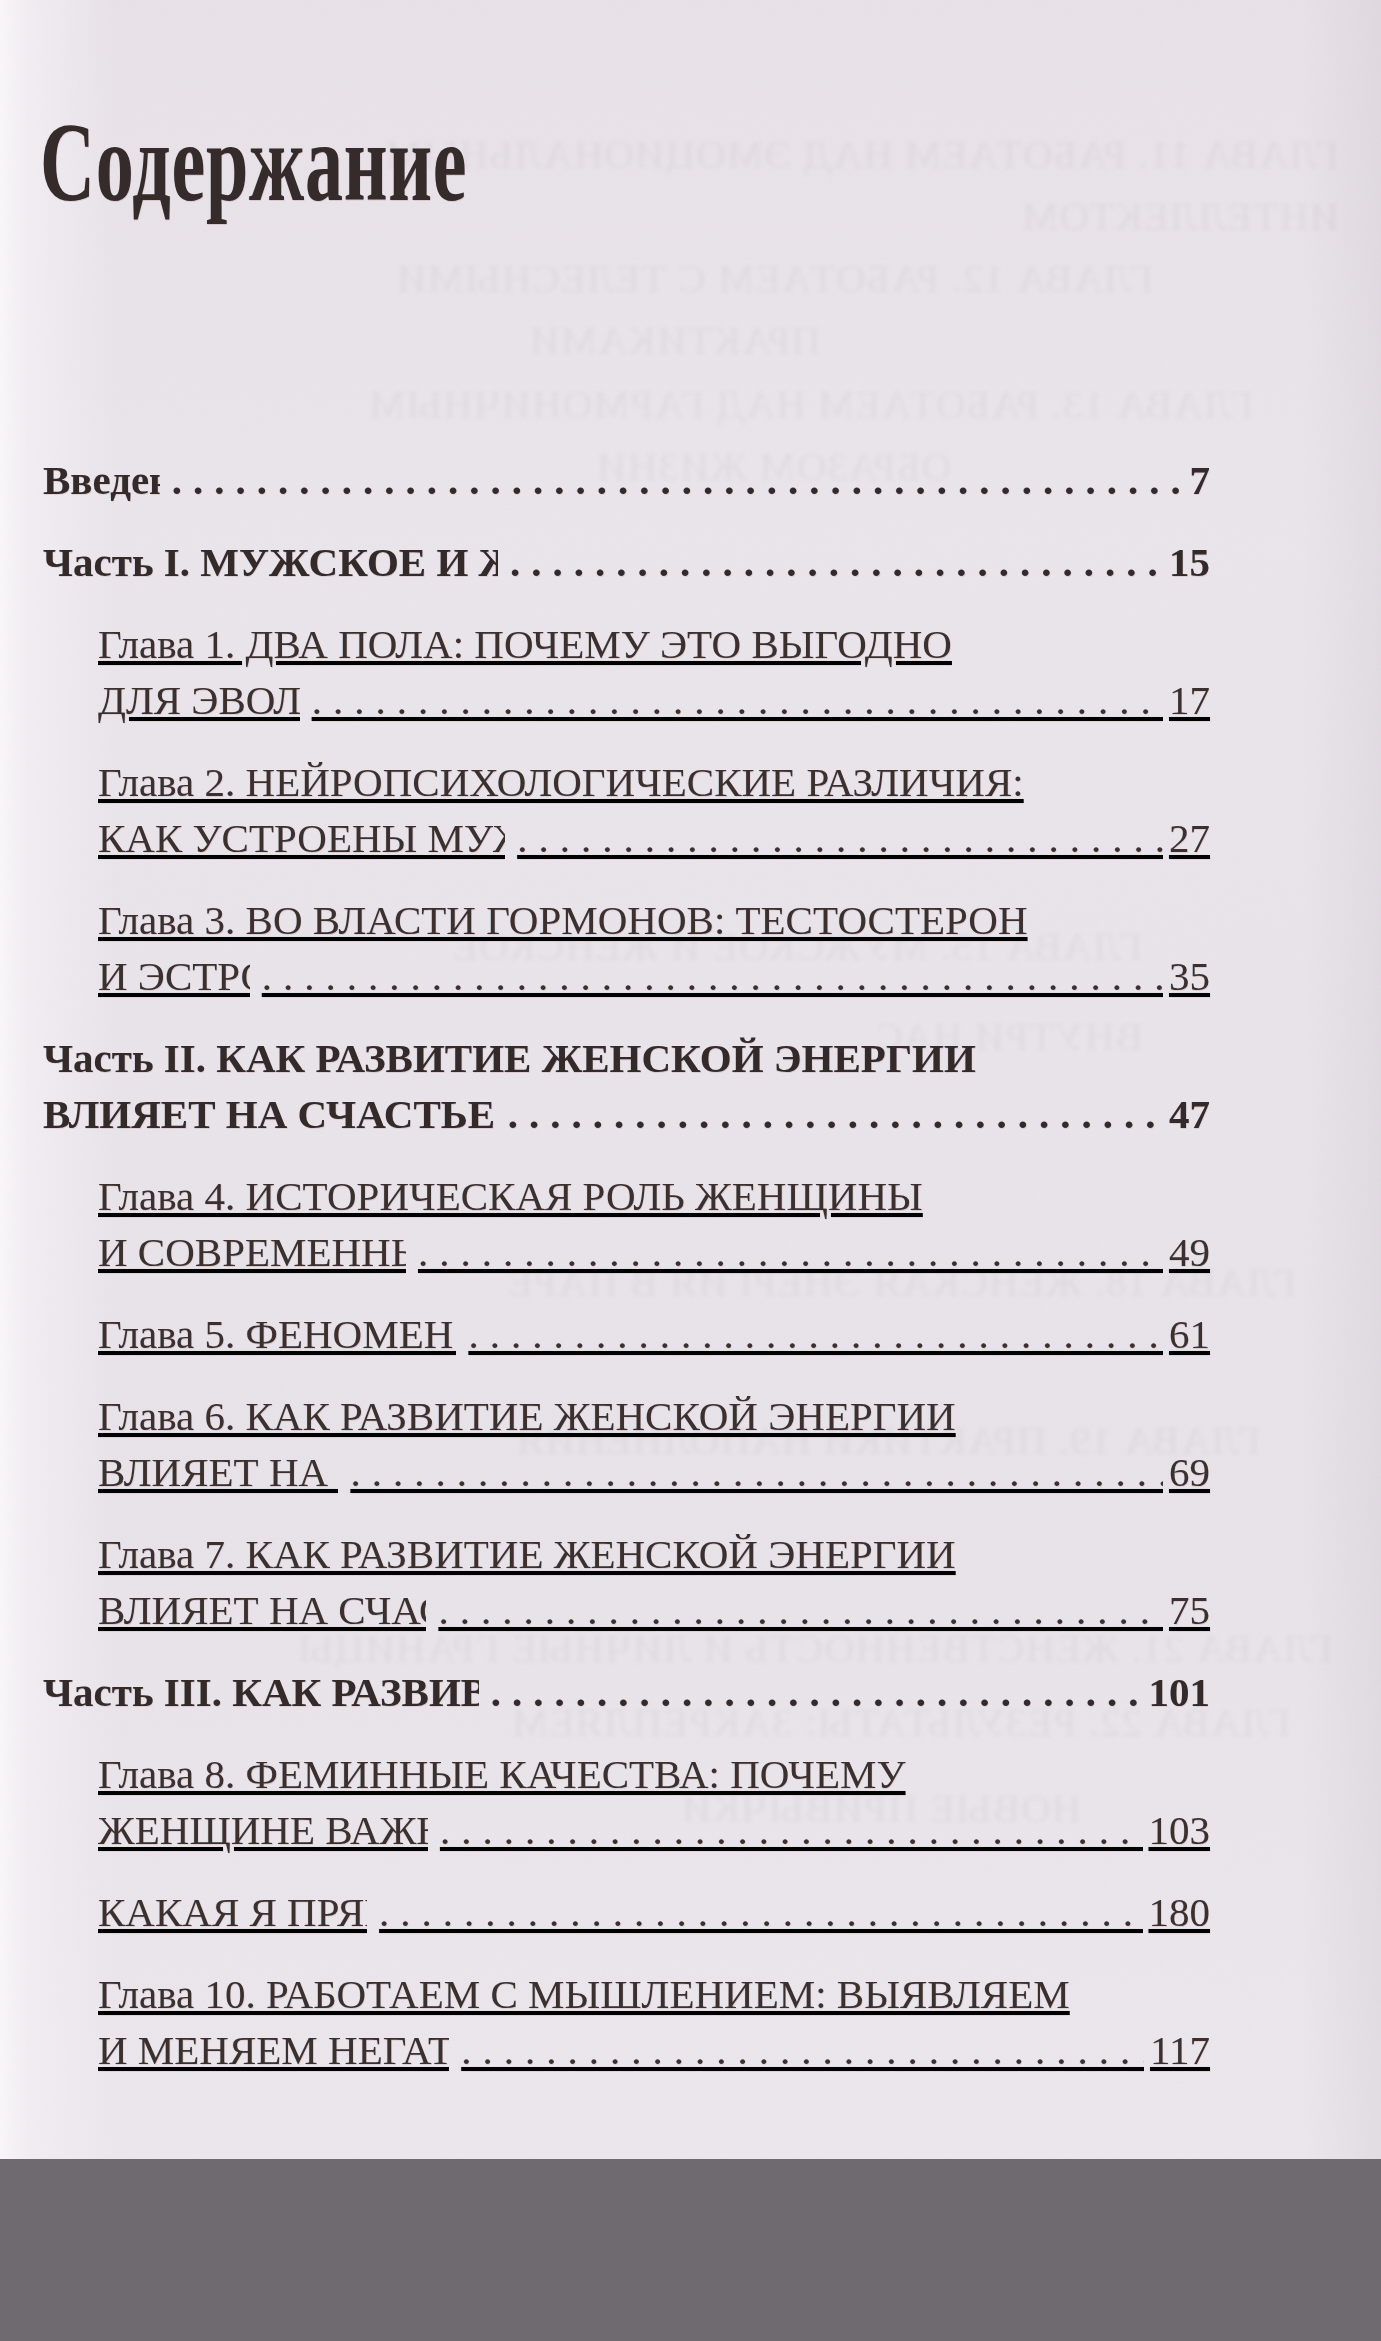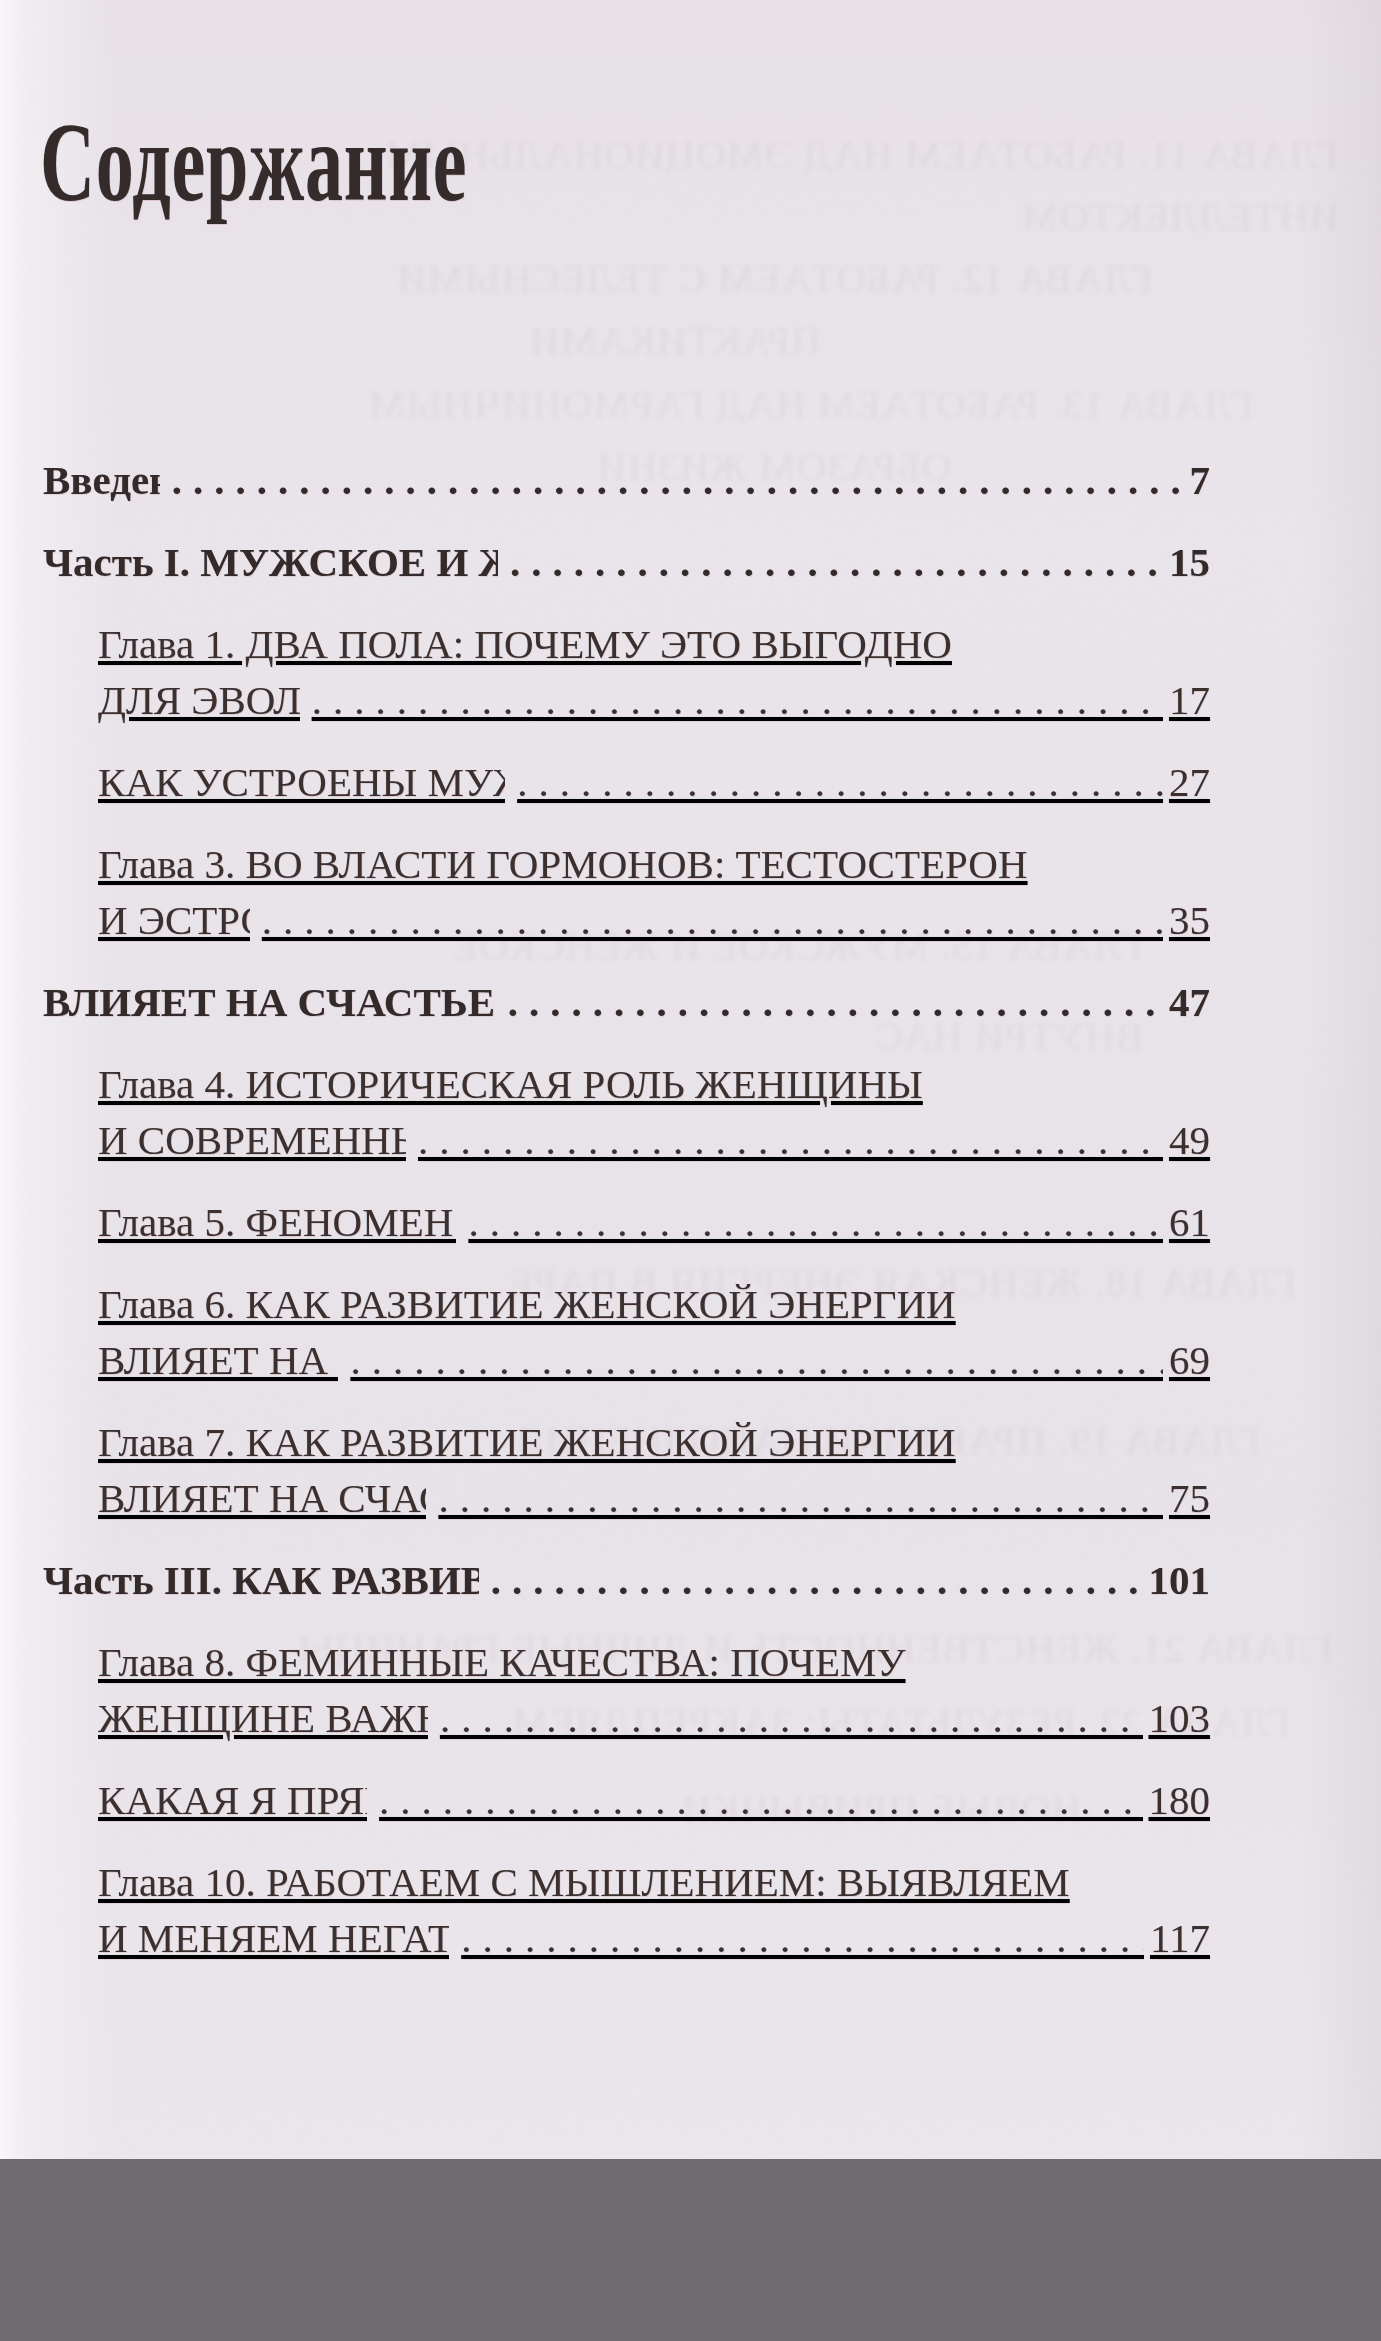--- a/index.html
+++ b/index.html
@@ -136,36 +136,42 @@
             <span class="lbl">Глава 1. ДВА ПОЛА: ПОЧЕМУ ЭТО ВЫГОДНО</span>
           </div>
           <div class="row">
             <span class="lbl">ДЛЯ ЭВОЛЮЦИИ?</span>
             <span class="dots">......................................................................</span>
             <span class="num">17</span>
           </div>
         </div>
         <div class="entry chapter">
           <div class="row">
+            <span class="lbl">Глава 2. НЕЙРОПСИХОЛОГИЧЕСКИЕ РАЗЛИЧИЯ:</span>
+          </div>
+          <div class="row">
             <span class="lbl">КАК УСТРОЕНЫ МУЖСКОЙ И ЖЕНСКИЙ МОЗГ?</span>
             <span class="dots">......................................................................</span>
             <span class="num">27</span>
           </div>
         </div>
         <div class="entry chapter">
           <div class="row">
             <span class="lbl">Глава 3. ВО ВЛАСТИ ГОРМОНОВ: ТЕСТОСТЕРОН</span>
           </div>
           <div class="row">
             <span class="lbl">И ЭСТРОГЕН</span>
             <span class="dots">......................................................................</span>
             <span class="num">35</span>
           </div>
         </div>
         <div class="entry part">
+          <div class="row">
+            <span class="lbl">Часть II. КАК РАЗВИТИЕ ЖЕНСКОЙ ЭНЕРГИИ</span>
+          </div>
           <div class="row">
             <span class="lbl">ВЛИЯЕТ НА СЧАСТЬЕ ЖЕНЩИНЫ И МУЖЧИНЫ?</span>
             <span class="dots">......................................................................</span>
             <span class="num">47</span>
           </div>
         </div>
         <div class="entry chapter">
           <div class="row">
             <span class="lbl">Глава 4. ИСТОРИЧЕСКАЯ РОЛЬ ЖЕНЩИНЫ</span>
           </div>

